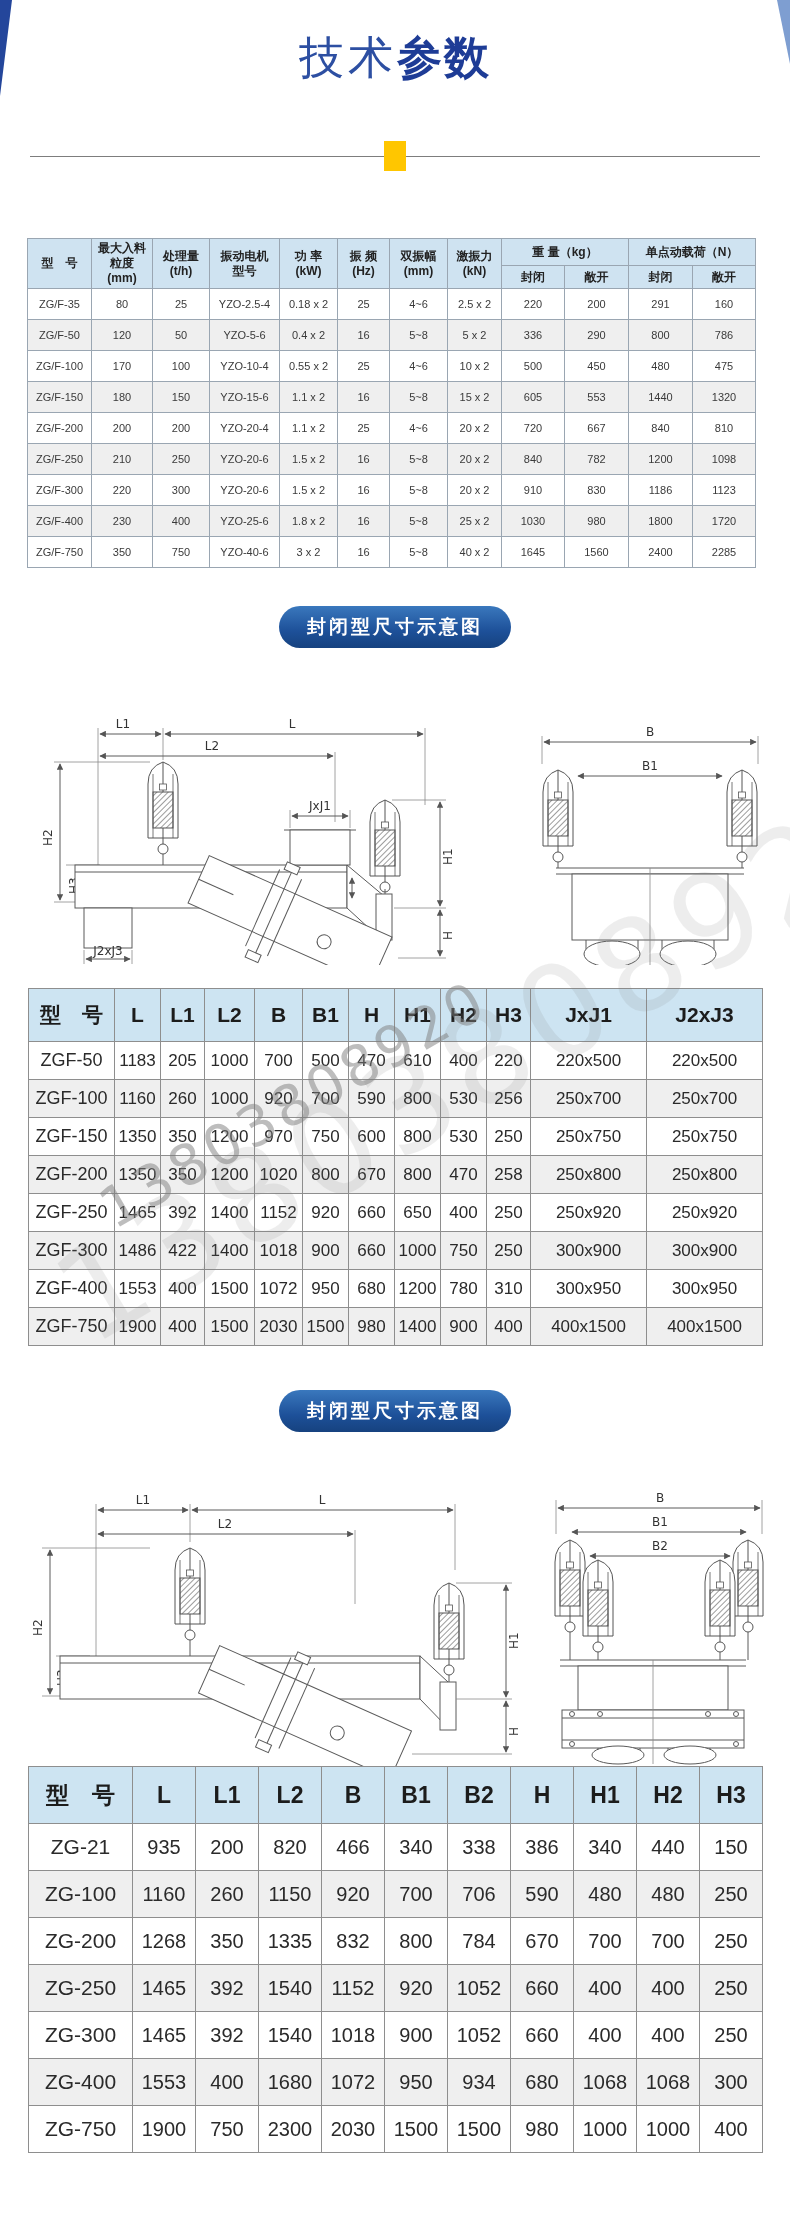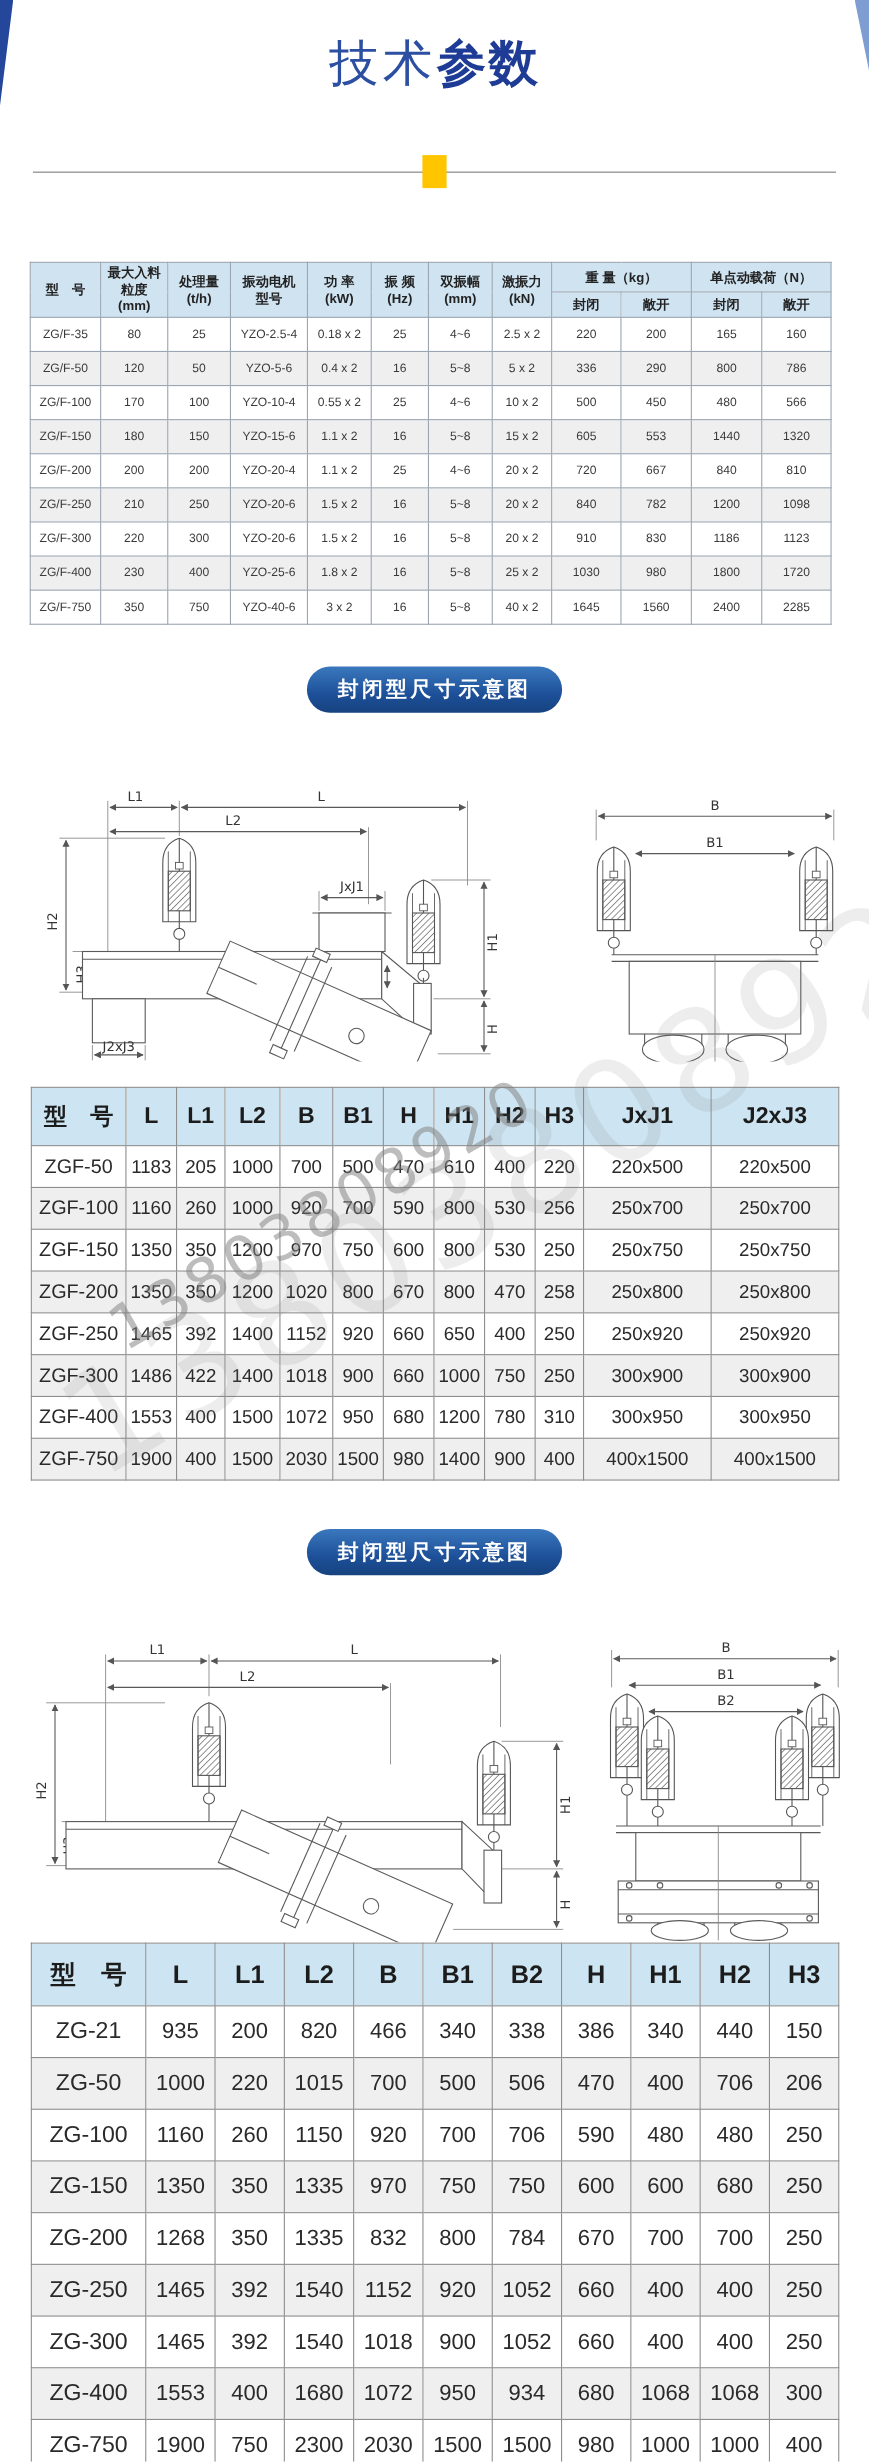--- a/index.html
+++ b/index.html
@@ -146,21 +146,21 @@
           <td class="model-cell">ZG/F-35</td>
           <td>80</td>
           <td>25</td>
           <td>YZO-2.5-4</td>
           <td>0.18 x 2</td>
           <td>25</td>
           <td>4~6</td>
           <td>2.5 x 2</td>
           <td>220</td>
           <td>200</td>
-          <td>165</td>
+          <td>291</td>
           <td>160</td>
         </tr>
         <tr>
           <td class="model-cell">ZG/F-50</td>
           <td>120</td>
           <td>50</td>
           <td>YZO-5-6</td>
           <td>0.4 x 2</td>
           <td>16</td>
           <td>5~8</td>
@@ -175,21 +175,21 @@
           <td>170</td>
           <td>100</td>
           <td>YZO-10-4</td>
           <td>0.55 x 2</td>
           <td>25</td>
           <td>4~6</td>
           <td>10 x 2</td>
           <td>500</td>
           <td>450</td>
           <td>480</td>
-          <td>566</td>
+          <td>475</td>
         </tr>
         <tr>
           <td class="model-cell">ZG/F-150</td>
           <td>180</td>
           <td>150</td>
           <td>YZO-15-6</td>
           <td>1.1 x 2</td>
           <td>16</td>
           <td>5~8</td>
           <td>15 x 2</td>
@@ -638,59 +638,33 @@
           <td>820</td>
           <td>466</td>
           <td>340</td>
           <td>338</td>
           <td>386</td>
           <td>340</td>
           <td>440</td>
           <td>150</td>
         </tr>
         <tr>
-          <td class="model-cell">ZG-50</td>
-          <td>1000</td>
-          <td>220</td>
-          <td>1015</td>
-          <td>700</td>
-          <td>500</td>
-          <td>506</td>
-          <td>470</td>
-          <td>400</td>
-          <td>706</td>
-          <td>206</td>
-        </tr>
-        <tr>
           <td class="model-cell">ZG-100</td>
           <td>1160</td>
           <td>260</td>
           <td>1150</td>
           <td>920</td>
           <td>700</td>
           <td>706</td>
           <td>590</td>
           <td>480</td>
           <td>480</td>
           <td>250</td>
         </tr>
         <tr>
-          <td class="model-cell">ZG-150</td>
-          <td>1350</td>
-          <td>350</td>
-          <td>1335</td>
-          <td>970</td>
-          <td>750</td>
-          <td>750</td>
-          <td>600</td>
-          <td>600</td>
-          <td>680</td>
-          <td>250</td>
-        </tr>
-        <tr>
           <td class="model-cell">ZG-200</td>
           <td>1268</td>
           <td>350</td>
           <td>1335</td>
           <td>832</td>
           <td>800</td>
           <td>784</td>
           <td>670</td>
           <td>700</td>
           <td>700</td>

